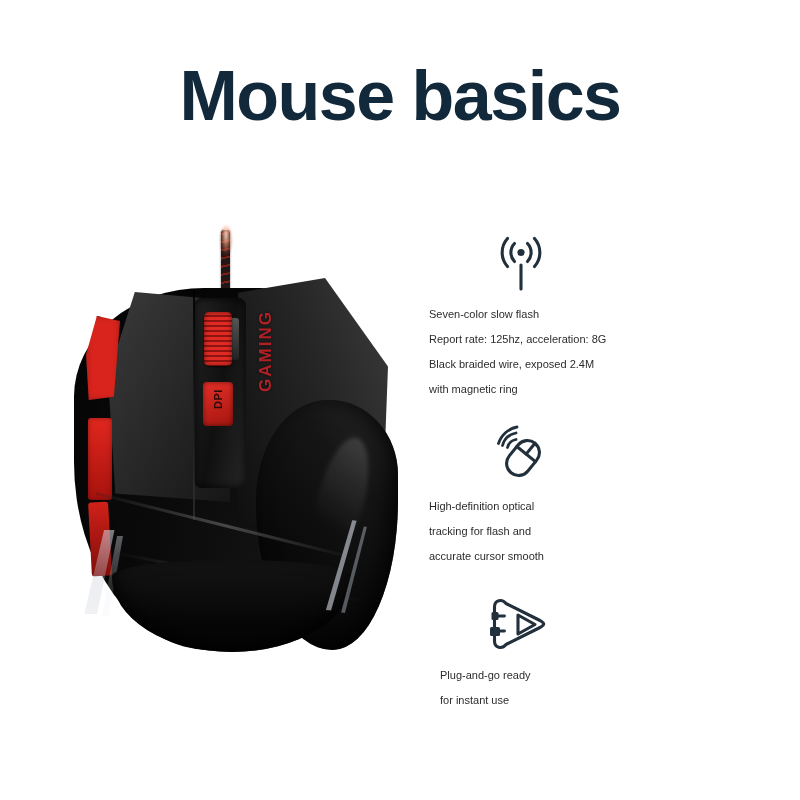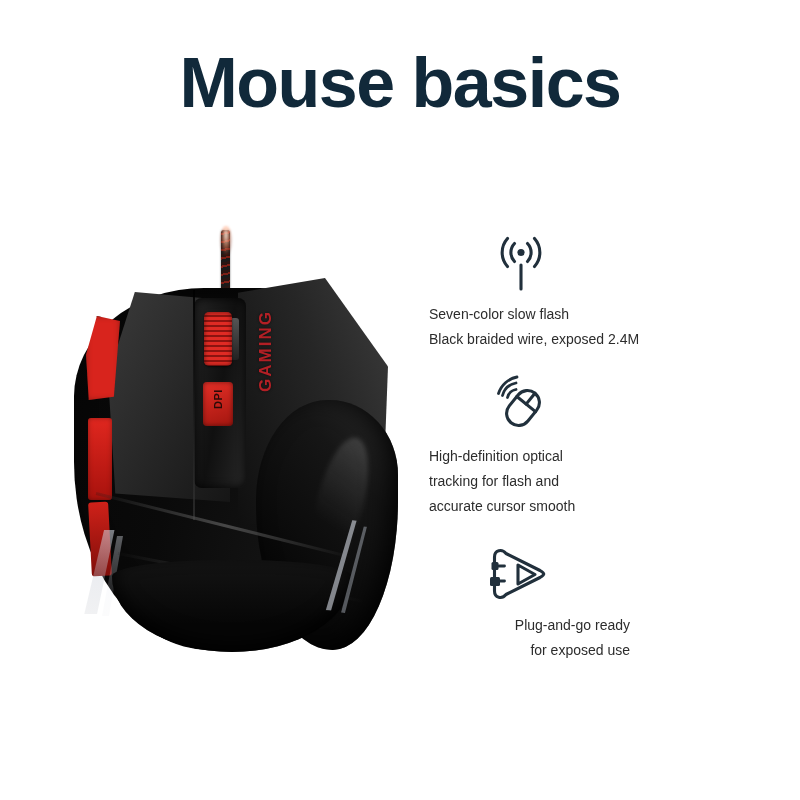--- a/index.html
+++ b/index.html
@@ -19,21 +19,21 @@
     position: relative;
     width: 800px;
     height: 800px;
     background: #ffffff;
   }
 
   
   #page-title {
     position: absolute;
     left: 0;
-    top: 48px;
+    top: 61px;
     width: 800px;
     text-align: center;
     font-family: "Liberation Sans", sans-serif;
     font-weight: bold;
     font-size: 70px;
     letter-spacing: -1.5px;
     color: #11293a;
     line-height: 1.0;
     white-space: nowrap;
   }
@@ -347,27 +347,27 @@
   .feature-icon {
     display: block;
     margin-left: 70px;
     margin-bottom: 8px;
   }
   .feature-icon.centered {
     margin-left: 58px;
   }
   .feature-text {
     font-family: "Liberation Sans", sans-serif;
-    font-size: 14px;
+    font-size: 11px;
     line-height: 25px;
     color: #2c2c2c;
     white-space: pre;
   }
   .feature-text.left { padding-left: 9px; text-align: left; }
-  .feature-text.center { text-align: right; width: 190px; margin-left: 20px; }
+  .feature-text.center { text-align: left; width: 190px; margin-left: 20px; }
 
   .f1 { margin-bottom: 22px; }
   .f2 { margin-bottom: 24px; }
 </style>
 </head>
 <body>
 
 <div id="page">
 
   <div id="page-title">Mouse basics</div>
@@ -414,21 +414,23 @@
         <g fill="none" stroke="#21303c" stroke-width="3.1" stroke-linecap="round">
           <path d="M24.5 11.5 A 13 13 0 0 0 24.5 29.5"></path>
           <path d="M17.5 6.5 A 21 21 0 0 0 17.5 34.5"></path>
           <path d="M37.5 11.5 A 13 13 0 0 1 37.5 29.5"></path>
           <path d="M44.5 6.5 A 21 21 0 0 1 44.5 34.5"></path>
           <line x1="31" y1="33" x2="31" y2="57"></line>
         </g>
         <circle cx="31" cy="20.5" r="3.6" fill="#21303c"></circle>
       </svg>
       <div class="feature-text left">Seven-color slow flash</div>
+      <div class="feature-text left">Report rate: 125hz, acceleration: 8G</div>
       <div class="feature-text left">Black braided wire, exposed 2.4M</div>
+      <div class="feature-text left">with magnetic ring</div>
     </div>
 
     <div class="feature f2">
       <svg class="feature-icon" width="62" height="62" viewBox="0 0 62 62">
         <g fill="none" stroke="#21303c" stroke-width="3.1" stroke-linecap="round" stroke-linejoin="round">
 
           <g transform="rotate(39 33 34)">
             <rect x="21" y="15" width="24" height="38" rx="12"></rect>
             <line x1="33" y1="15" x2="33" y2="29"></line>
             <path d="M21 29 H45"></path>
@@ -454,17 +456,17 @@
 
           <path d="M34 22 L 34 41 L 51 31.5 Z" transform="translate(6,0)"></path>
 
           <line x1="20" y1="23" x2="26.5" y2="23" stroke-width="2.8"></line>
           <line x1="20" y1="38" x2="26.5" y2="38" stroke-width="2.8"></line>
         </g>
         <rect x="13.5" y="19" width="7" height="8" rx="1.5" fill="#21303c"></rect>
         <rect x="12" y="34" width="10" height="9" rx="1.5" fill="#21303c"></rect>
       </svg>
       <div class="feature-text center">Plug-and-go ready</div>
-      <div class="feature-text center">for exposed use</div>
+      <div class="feature-text center">for instant use</div>
     </div>
 
   </div>
 </div>
 
 </body></html>

